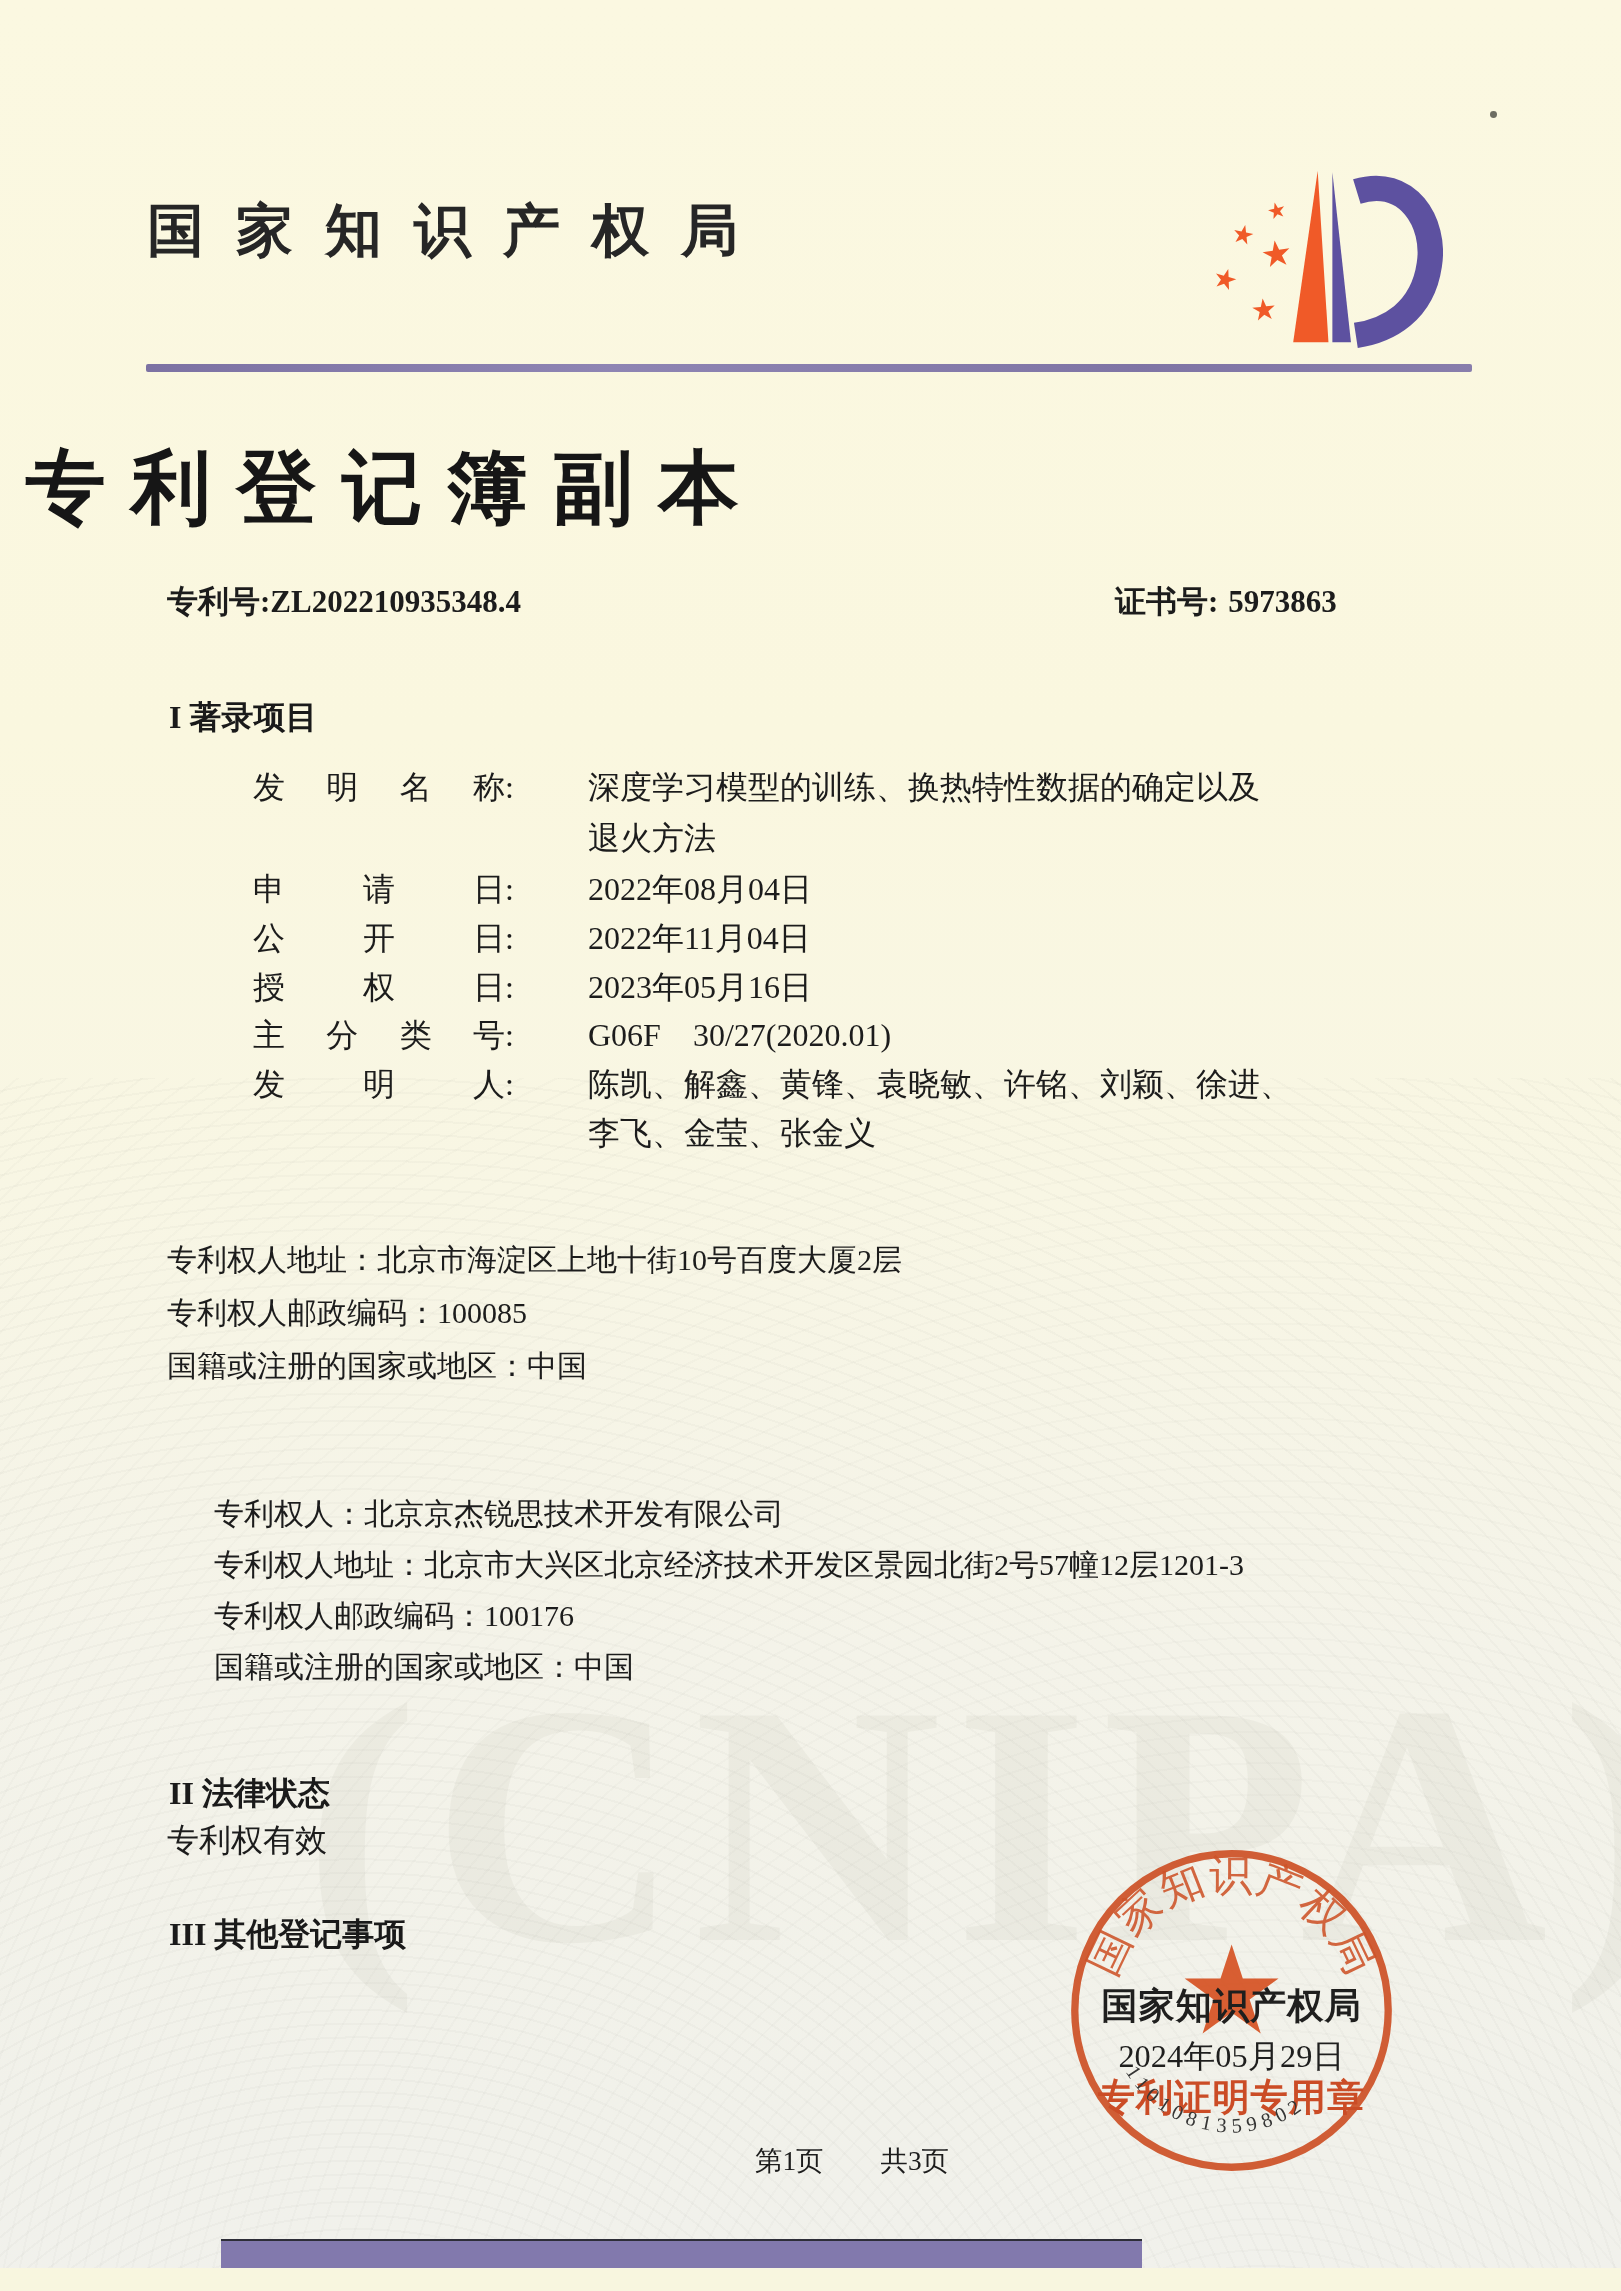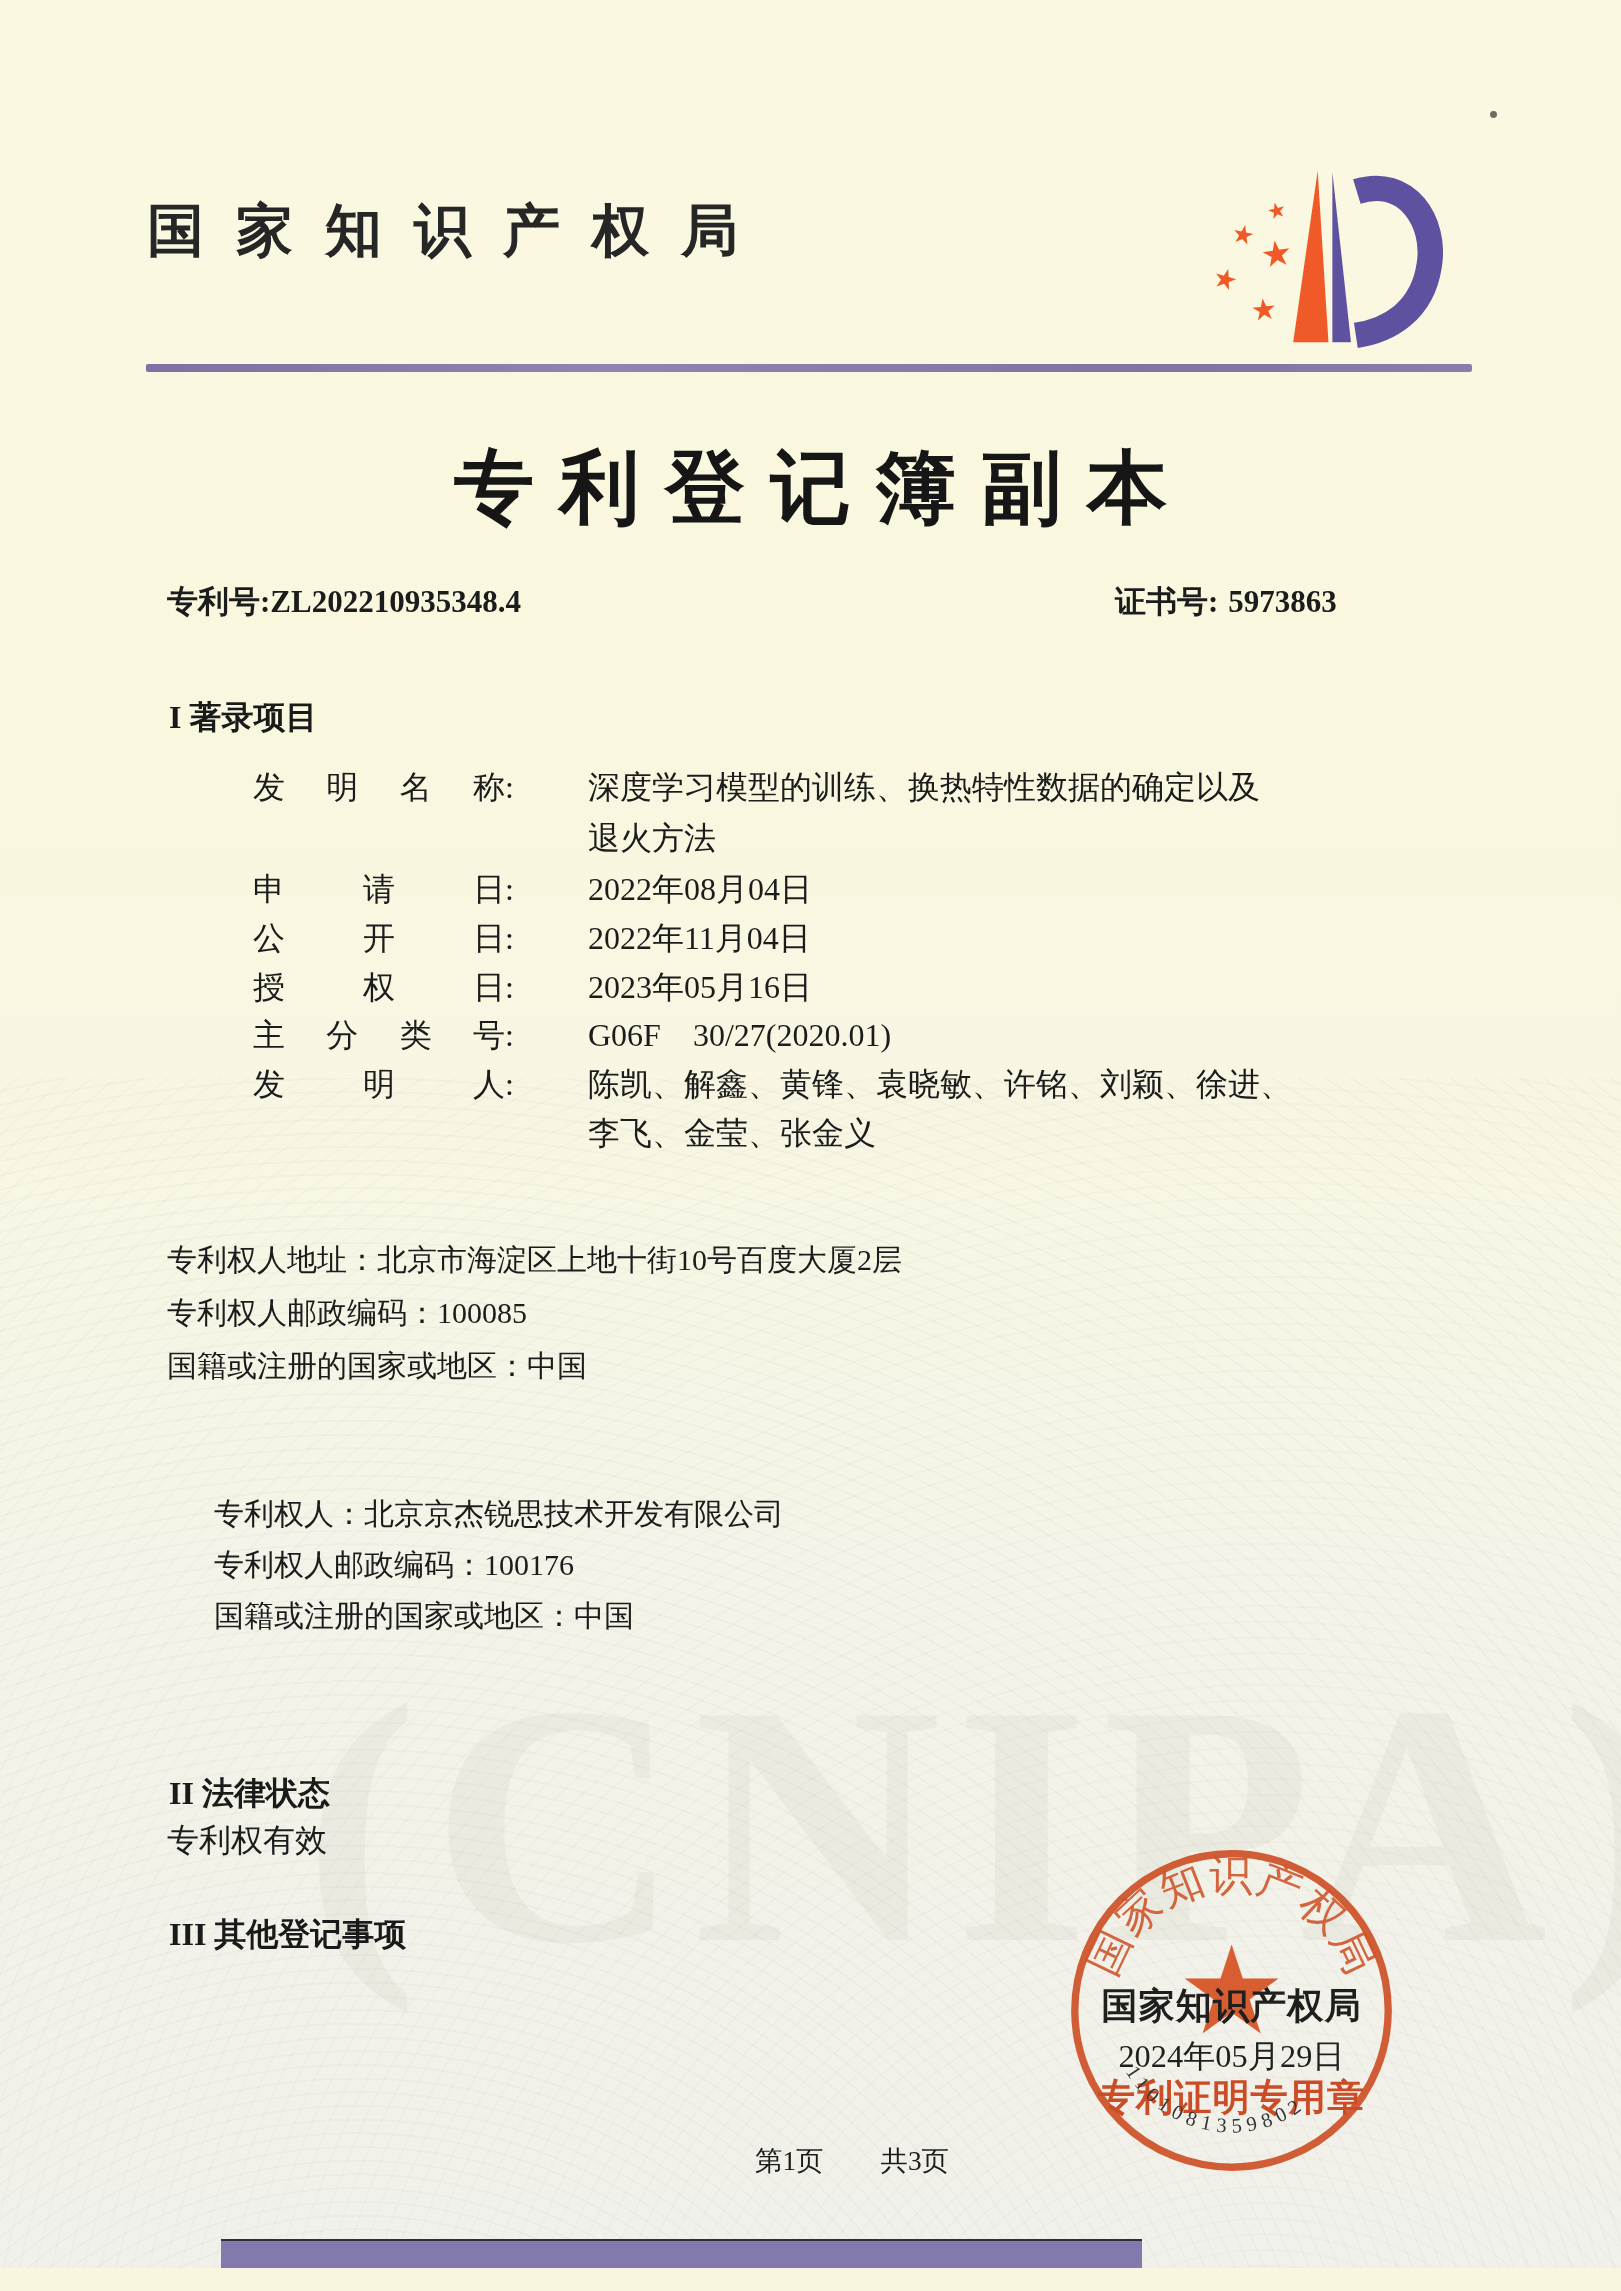--- a/index.html
+++ b/index.html
@@ -6,21 +6,21 @@
   .page{
     position:relative;width:1621px;height:2292px;overflow:hidden;
     background:linear-gradient(180deg,#fbf8e1 0%,#faf7df 32%,#f8f6e4 52%,#f4f3e9 72%,#f1f1ea 92%,#f1f1ec 100%);
     font-family:"Liberation Serif","DejaVu Serif",serif;color:#1c1c1c;
   }
   .abs{position:absolute;white-space:nowrap;}
   .agency-cn{left:147px;top:193px;font-size:57px;font-weight:700;letter-spacing:32px;color:#262626;}
   .agency-en{left:146px;top:313px;font-size:26.5px;font-weight:700;letter-spacing:0.4px;color:#262626;}
   .divider{left:146px;top:364px;width:1326px;height:7.8px;border-radius:2px;
     background:linear-gradient(90deg,#6e639c,#8278ae 35%,#71669e 75%,#7b70a6);opacity:.9;}
-  .doc-title{left:0;top:435px;width:1621px;text-align:center;font-size:80px;font-weight:700;letter-spacing:25.5px;text-indent:25.5px;color:#161616;}
+  .doc-title{left:0;top:435px;width:1621px;text-align:left;font-size:80px;font-weight:700;letter-spacing:25.5px;text-indent:25.5px;color:#161616;}
   .meta-patent{left:167px;top:581px;font-size:31px;font-weight:700;}
   .meta-cert{left:1115px;top:581px;font-size:31px;font-weight:700;}
   .meta-cert .val{margin-left:9.8px;}
   .sec-head{font-size:32px;font-weight:700;color:#1a1a1a;}
   .flabel{position:absolute;left:253px;width:261px;font-size:32px;}
   .spread{display:flex;justify-content:space-between;width:100%;}
   .fvalue{position:absolute;left:588px;font-size:32px;white-space:nowrap;}
   .holder{position:absolute;left:167px;font-size:30px;}
   .holder div{white-space:nowrap;}
   .holder.b1 div{line-height:53px;}
@@ -131,20 +131,21 @@
   <div class="fvalue" style="top:1112px;">李飞、金莹、张金义</div>
 
   <div class="holder b1" style="top:1233px;">
     <div>专利权人地址：北京市海淀区上地十街10号百度大厦2层</div>
     <div>专利权人邮政编码：100085</div>
     <div>国籍或注册的国家或地区：中国</div>
   </div>
 
   <div class="holder b2" style="top:1488px;margin-left:47px;">
     <div>专利权人：北京京杰锐思技术开发有限公司</div>
+    <div>专利权人地址：北京市大兴区北京经济技术开发区景园北街2号57幢12层1201-3</div>
     <div>专利权人邮政编码：100176</div>
     <div>国籍或注册的国家或地区：中国</div>
   </div>
 
   <div class="abs sec-head" style="left:169px;top:1772px;">II 法律状态</div>
   <div class="abs status-line">专利权有效</div>
 
   <div class="abs sec-head" style="left:169px;top:1913px;">III 其他登记事项</div>
 
   <svg class="abs" style="left:1065px;top:1844px;opacity:.95;" width="333" height="333" viewBox="0 0 340 340">

